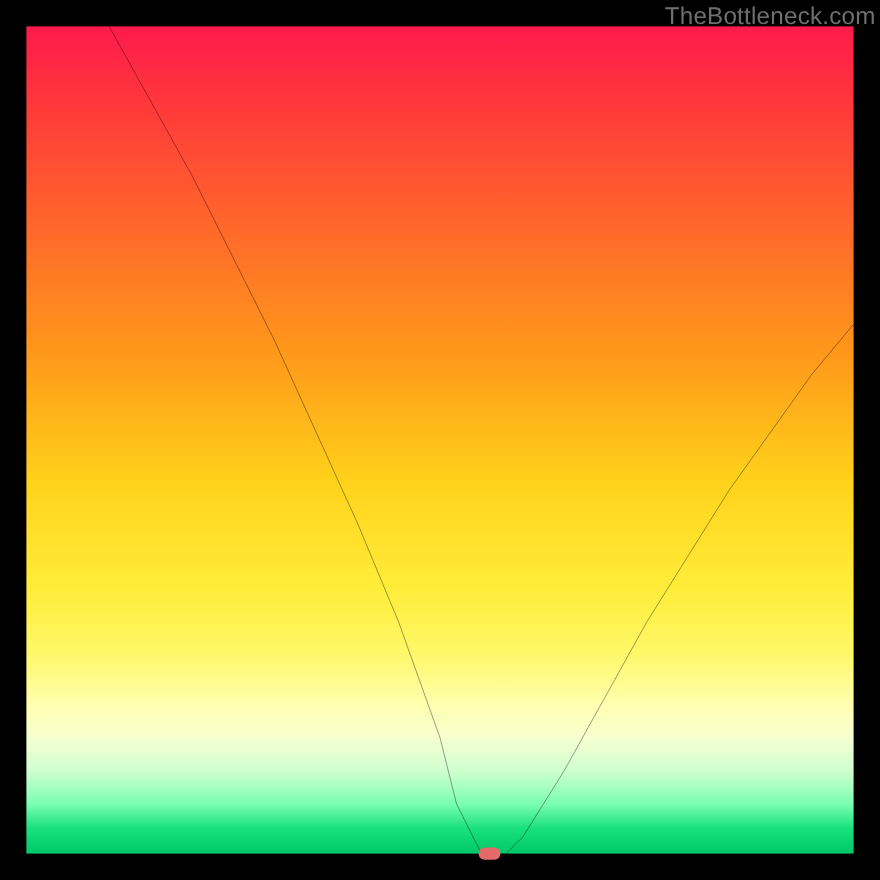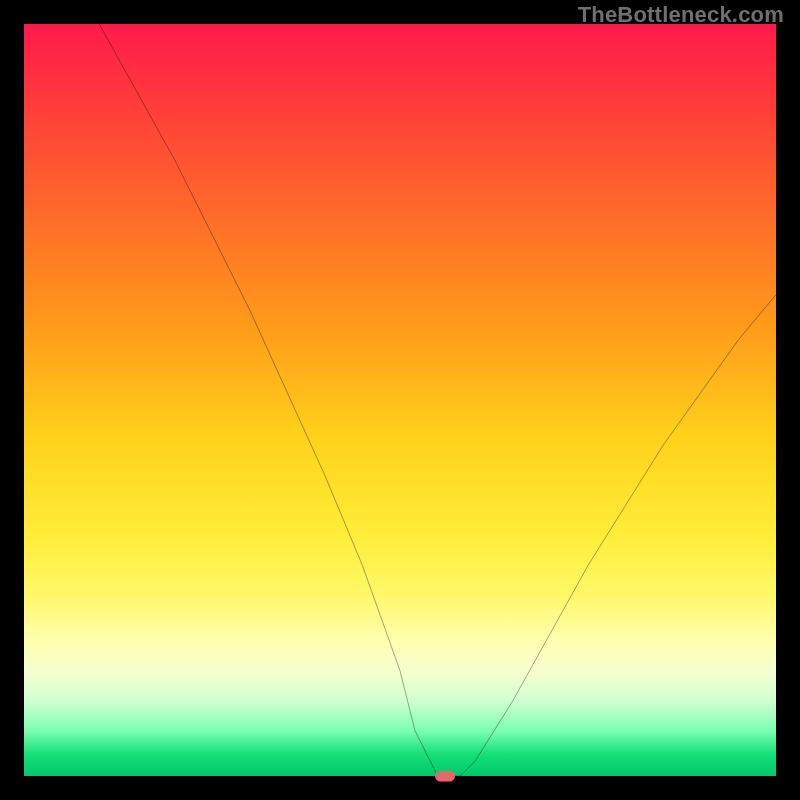--- a/index.html
+++ b/index.html
@@ -13,23 +13,23 @@
   }
   .frame {
     position: relative;
     width: 800px;
     height: 800px;
     background: #000;
   }
   .watermark {
     position: absolute;
     top: 2px;
-    right: 16px;
+    right: 4px;
     font-size: 22px;
-    font-weight: 700;
+    font-weight: 400;
     color: #6f6f6f;
     letter-spacing: 0.2px;
     z-index: 10;
   }
   .plot-area {
     position: absolute;
     left: 24px;
     top: 24px;
     width: 752px;
     height: 752px;

